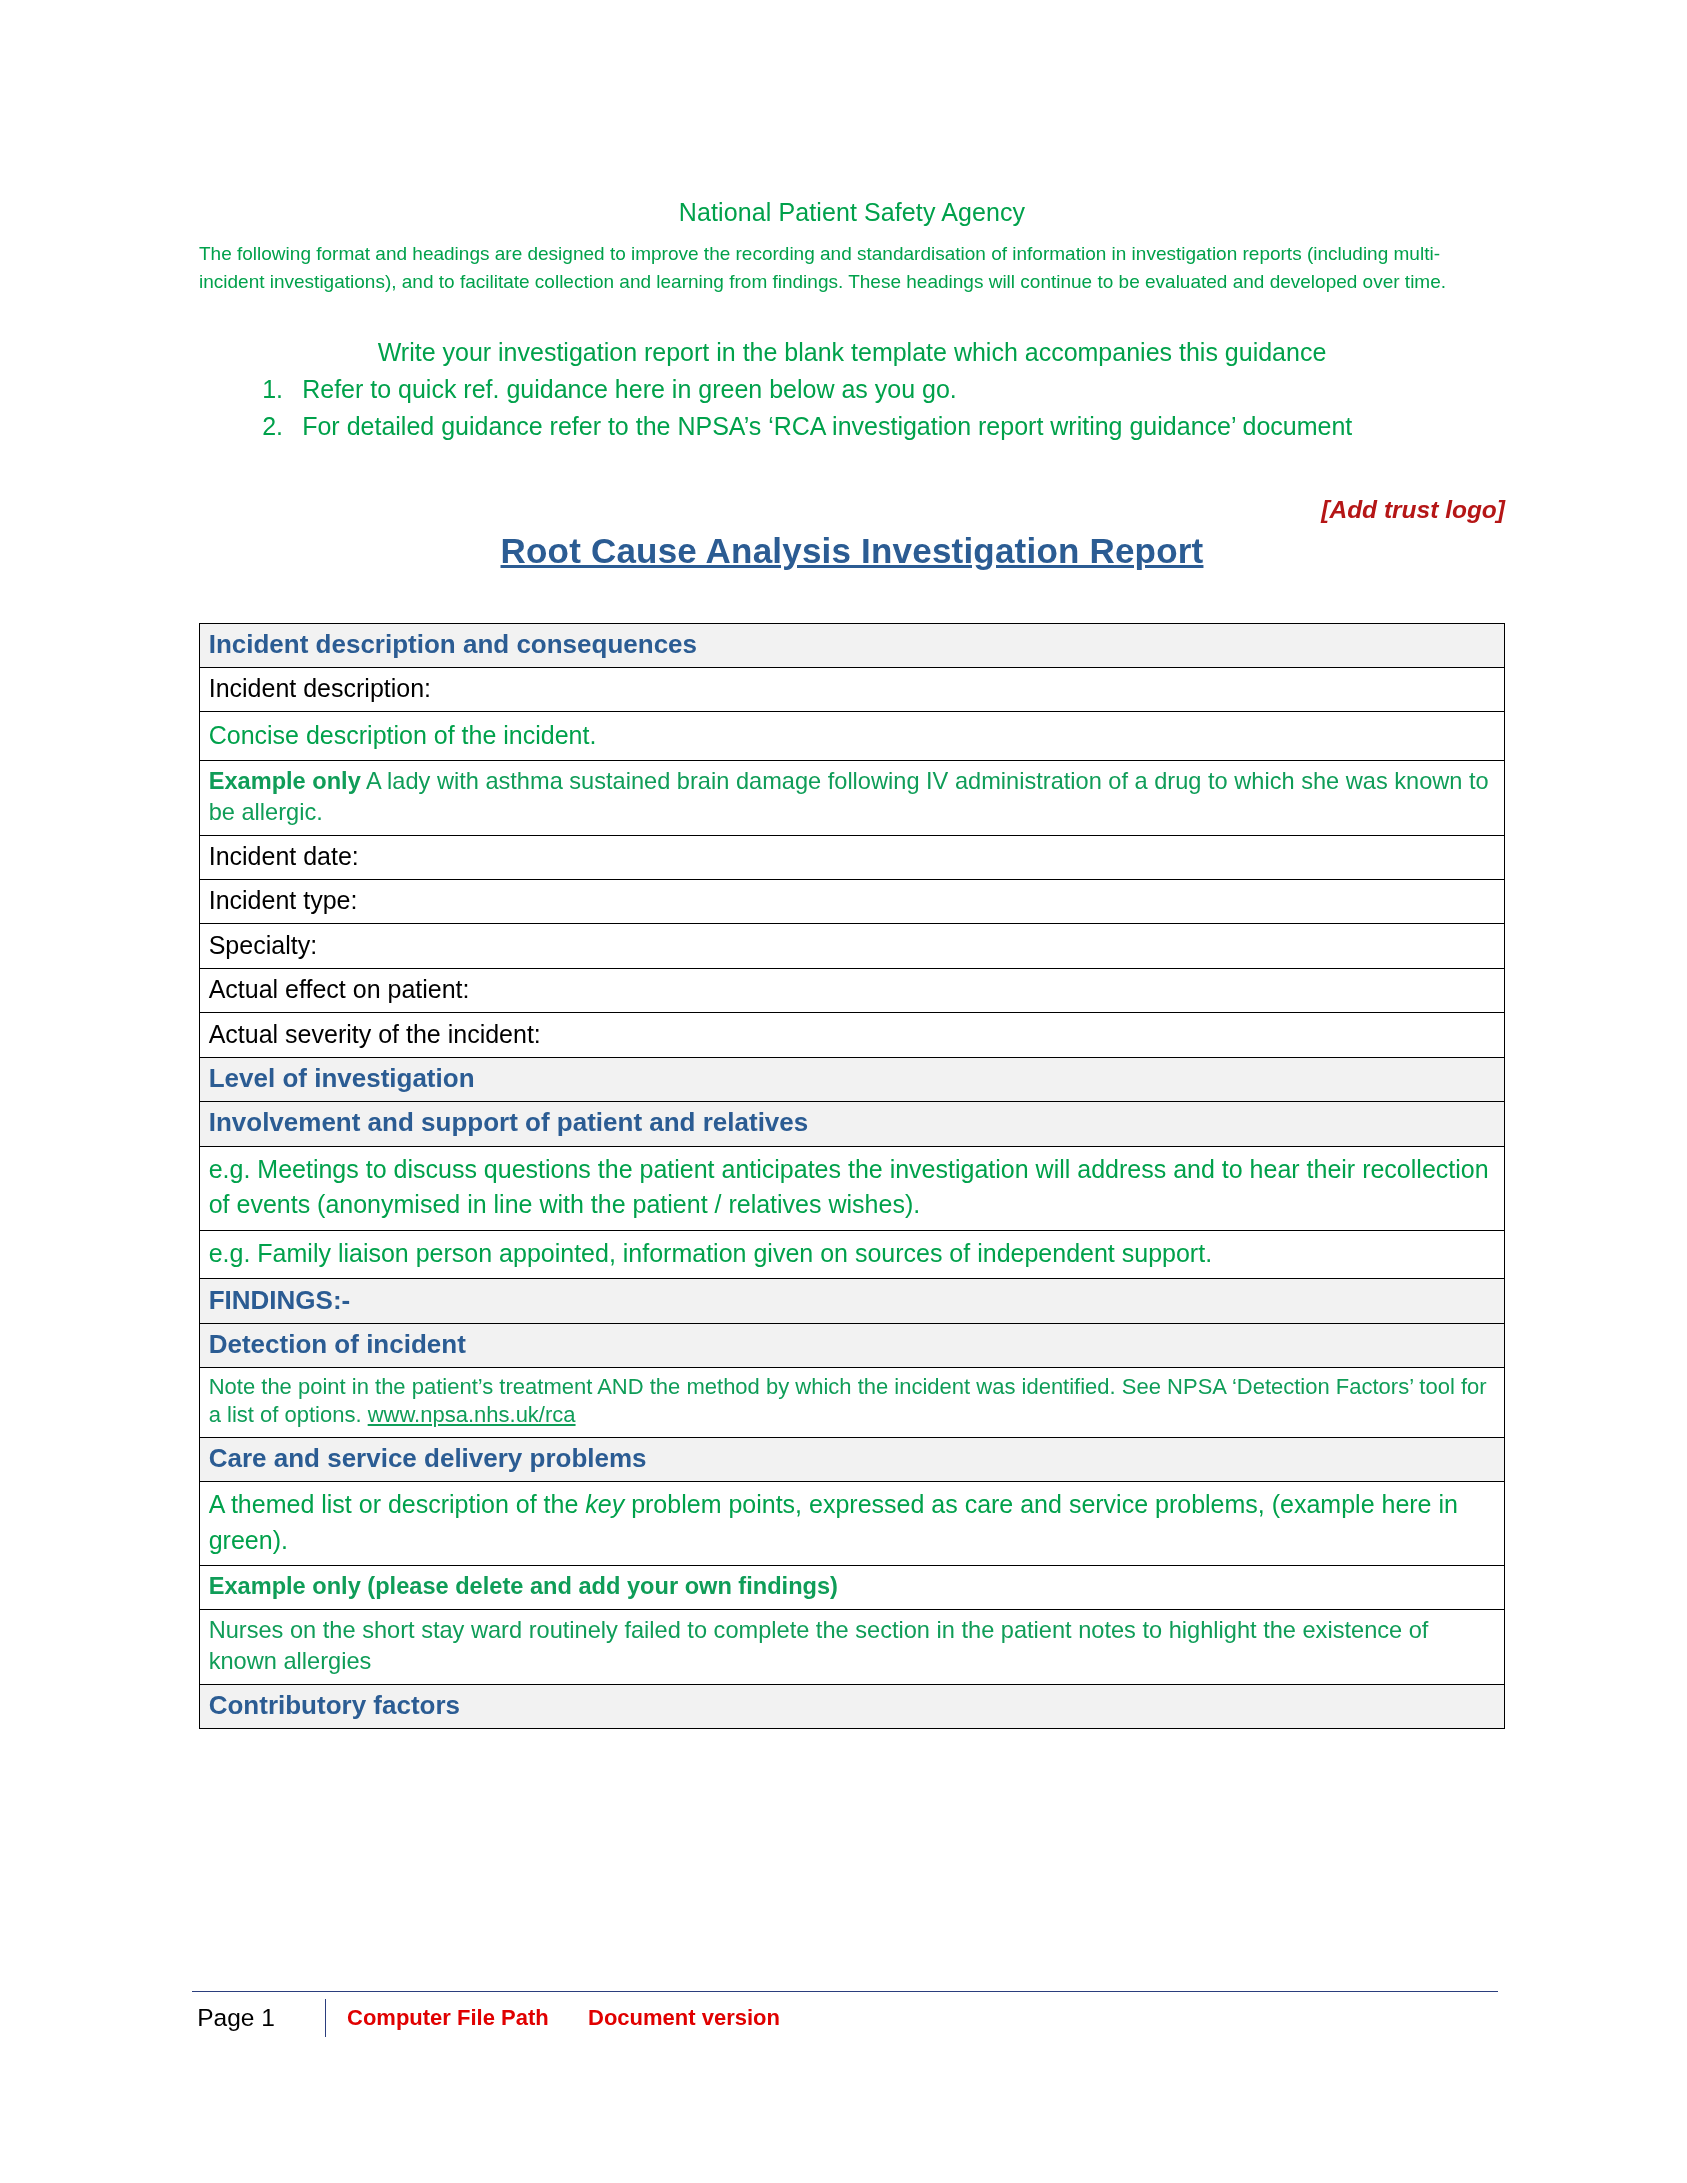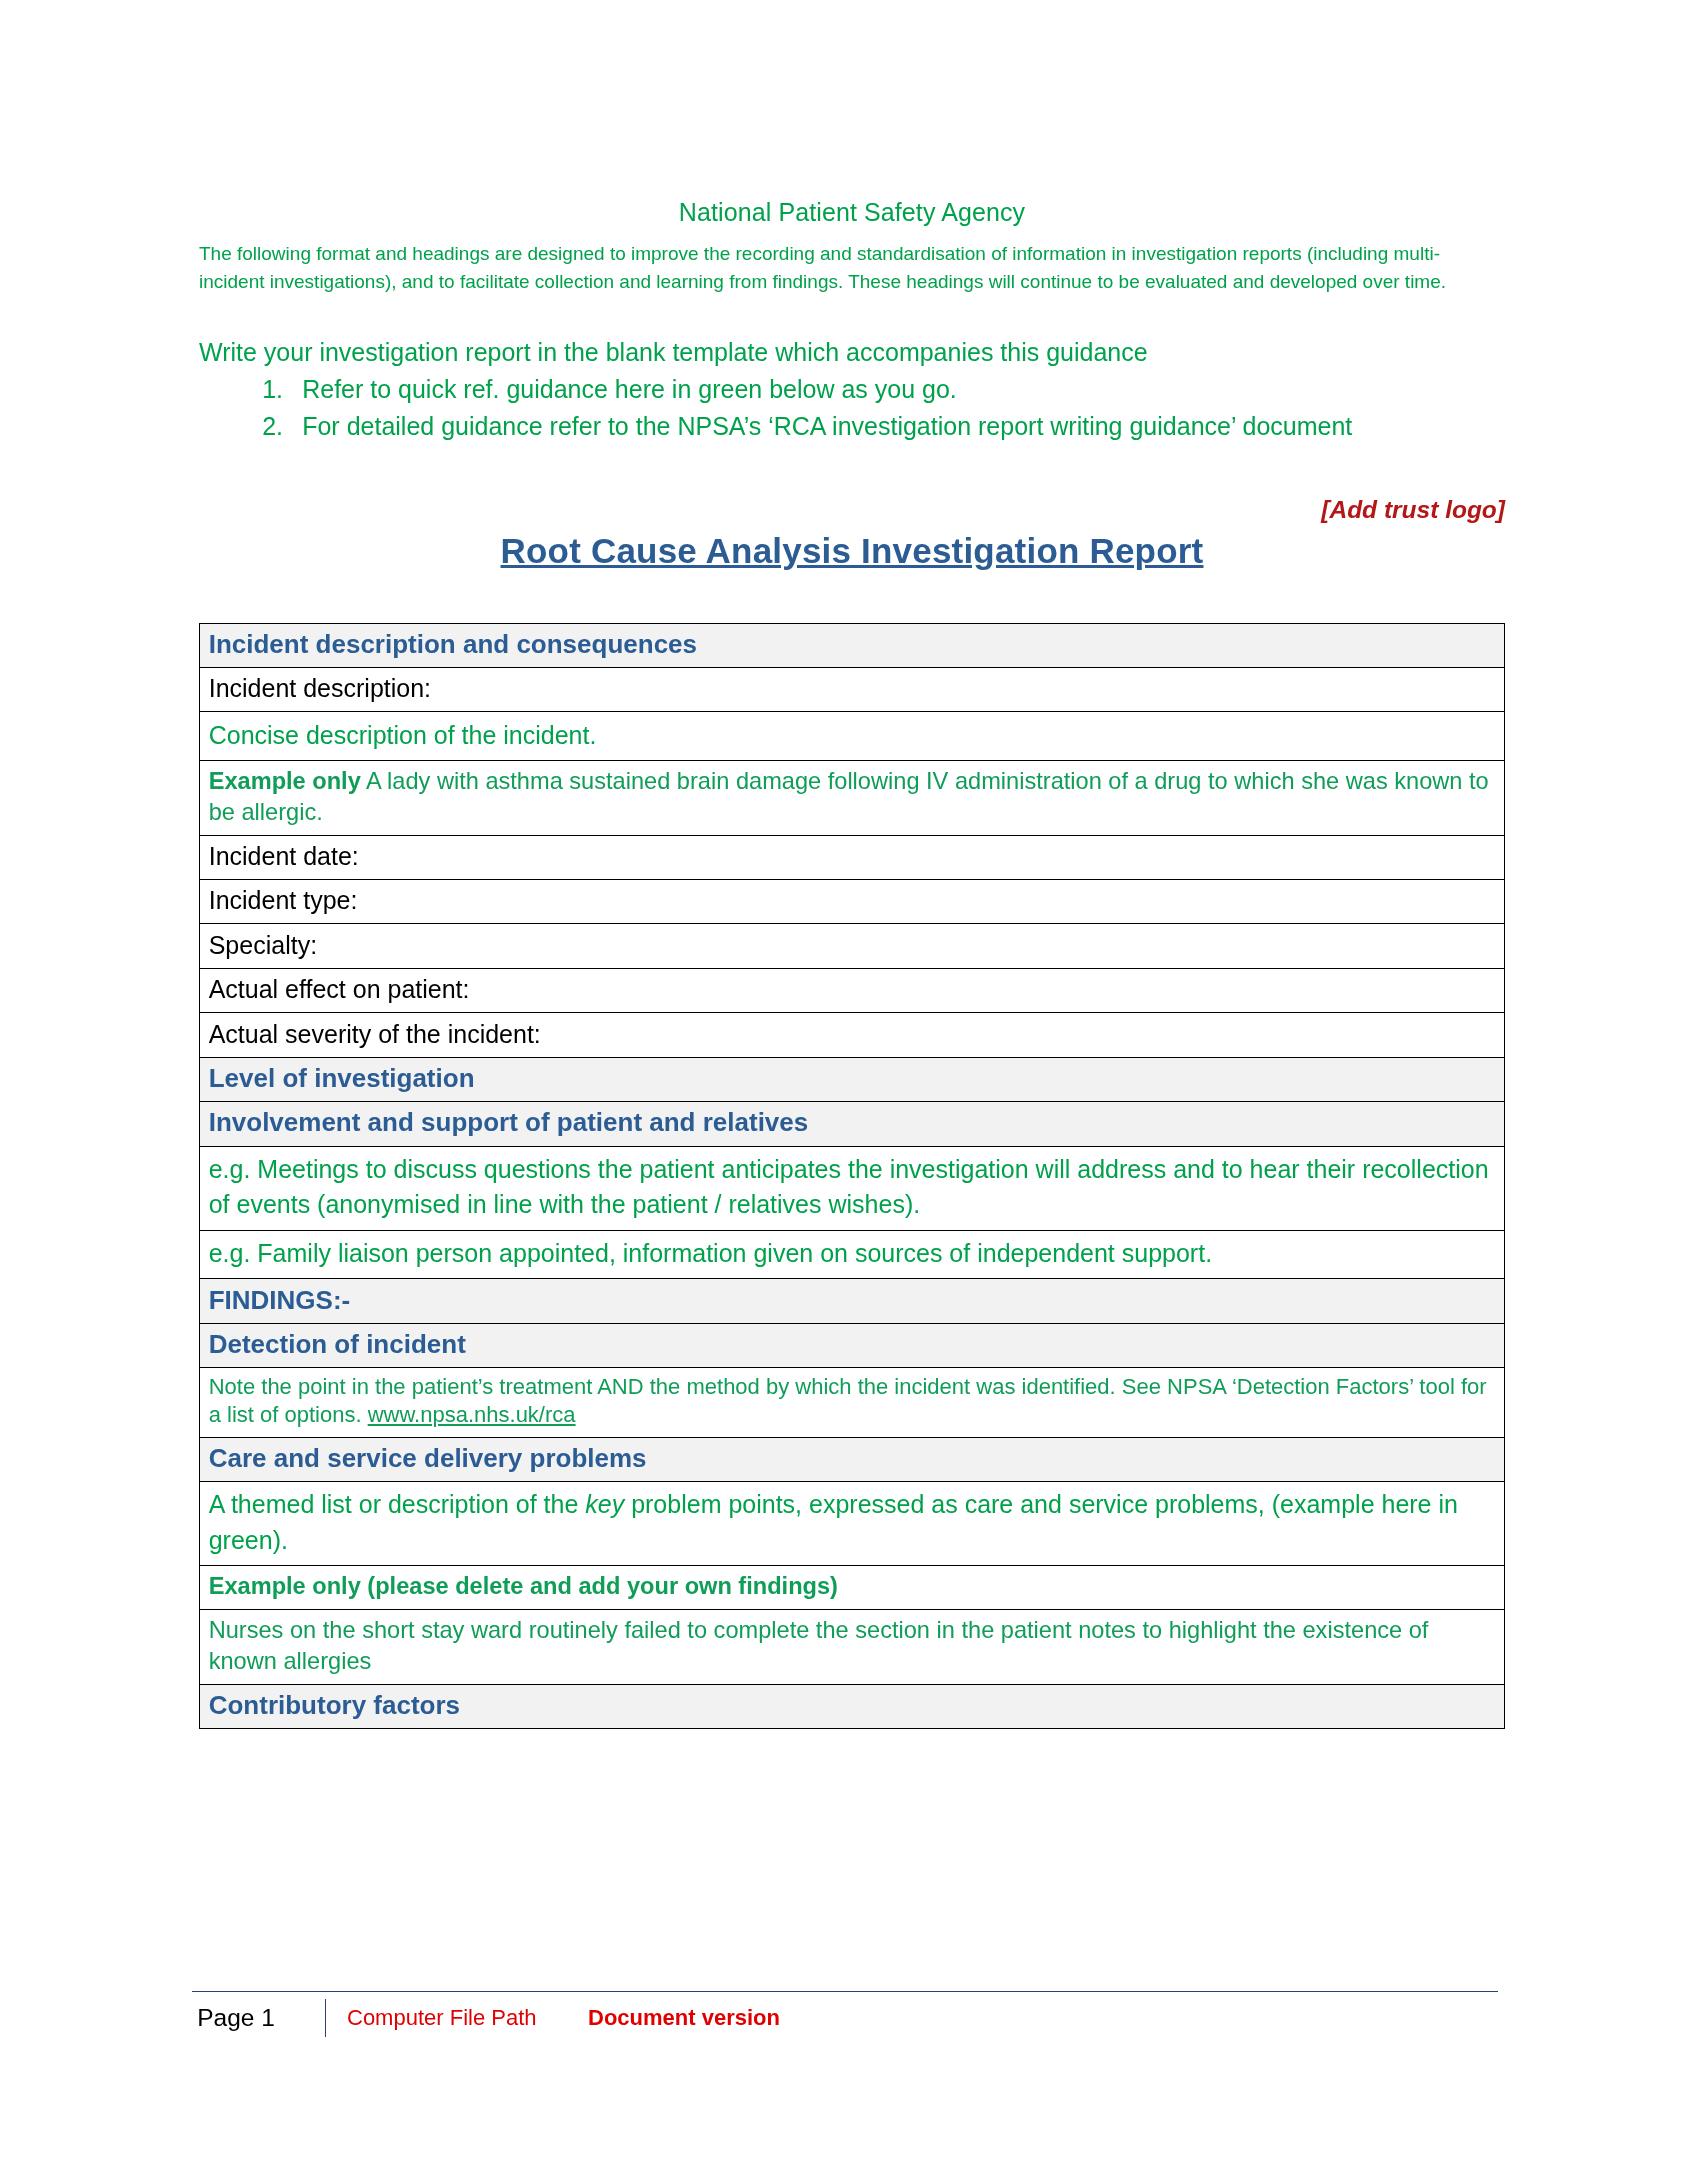--- a/index.html
+++ b/index.html
@@ -56,20 +56,21 @@
     color: #00A14B;
     font-size: 19px;
     line-height: 1.47;
     margin-top: 12.2px;
   }
   .guidance-write {
     color: #00A14B;
     font-size: 25px;
     line-height: 1.47;
     margin-top: 38px;
+    text-align: center;
   }
   ol.guidance-list {
     margin: 0;
     padding-left: 91px;
     color: #00A14B;
     font-size: 25px;
     line-height: 1.47;
   }
   ol.guidance-list li {
     padding-left: 12.2px;
@@ -179,21 +180,21 @@
     box-sizing: border-box;
   }
   .footer-div {
     border-left: 1.7px solid #2B3E7E;
     height: 38px;
     margin-right: 0;
   }
   .footer-path {
     color: #E00000;
     font-size: 22px;
-    font-weight: normal;
+    font-weight: bold;
     padding-left: 21px;
     width: 262px;
     box-sizing: border-box;
   }
   .footer-version {
     color: #E00000;
     font-size: 22px;
     font-weight: bold;
   }
 </style>

